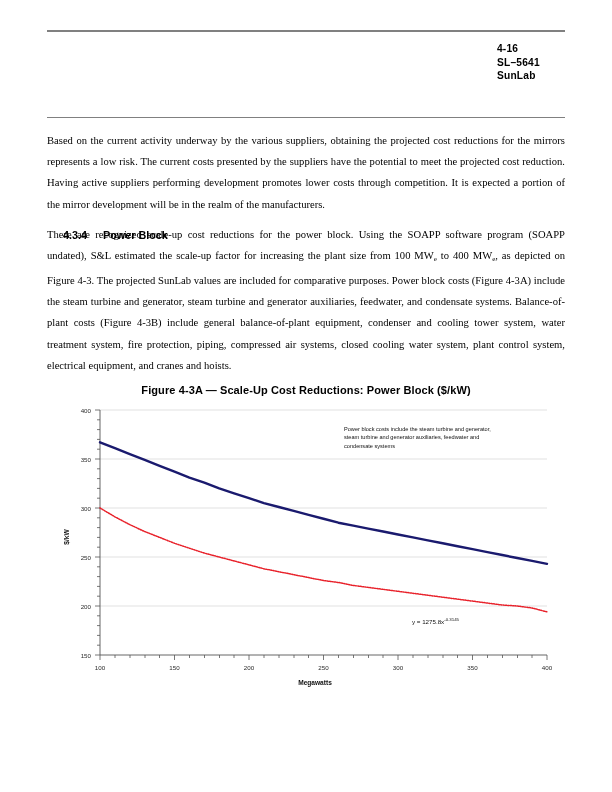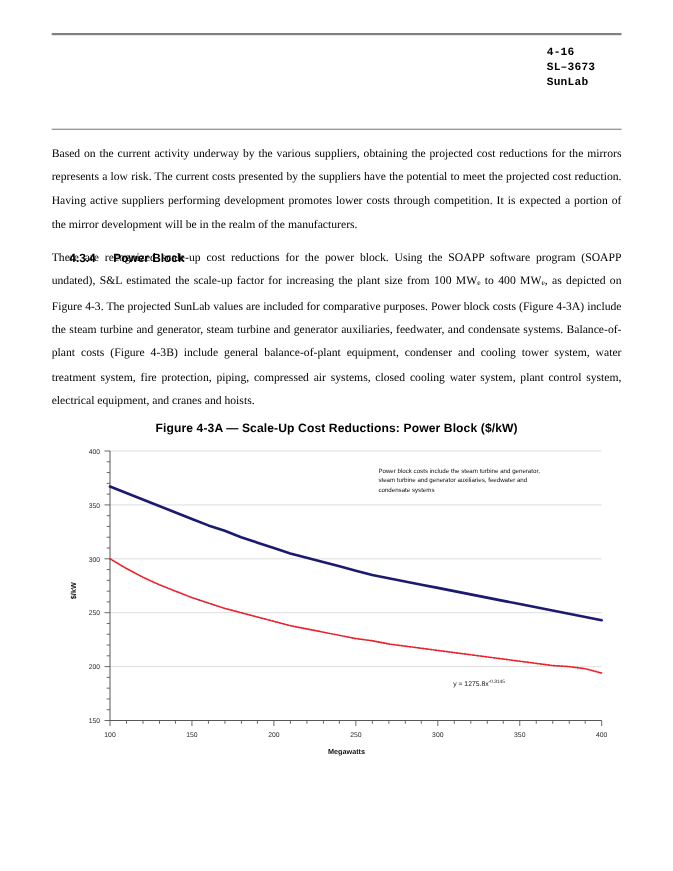--- a/index.html
+++ b/index.html
@@ -31,21 +31,21 @@
     left: 47px;
     top: 117px;
     width: 518px;
     height: 1.2px;
     background: #808080;
   }
   .header-block {
     position: absolute;
     left: 497px;
     top: 42px;
-    font-family: Liberation Mono, monospace;
+    font-family: Liberation Sans, sans-serif;
     font-weight: bold;
     font-size: 10.2px;
     line-height: 13.6px;
     letter-spacing: 0.2px;
   }
   .header-block div { white-space: nowrap; }
 
   
   .body-col {
     position: absolute;
@@ -141,21 +141,21 @@
 </style>
 </head>
 <body>
 
 <div class="page">
 
   <div class="rule-top"></div>
 
   <div class="header-block">
     <div>4-16</div>
-    <div>SL–3673</div>
+    <div>SL–5641</div>
     <div>SunLab</div>
   </div>
 
   <div class="rule-second"></div>
 
   <div class="body-col p1">
     <p class="para">Based on the current activity underway by the various suppliers, obtaining the projected cost reductions for the mirrors represents a low risk. The current costs presented by the suppliers have the potential to meet the projected cost reduction. Having active suppliers performing development promotes lower costs through competition. It is expected a portion of the mirror development will be in the realm of the manufacturers.</p>
   </div>
 
   <h3 class="section-head">

